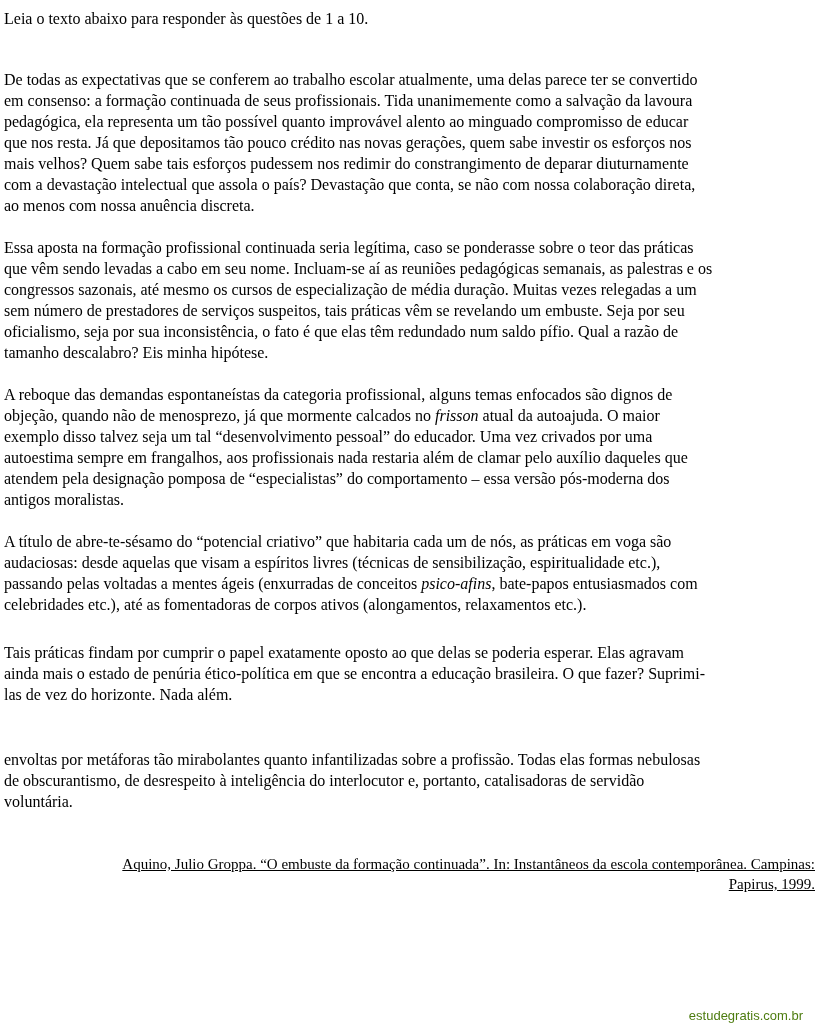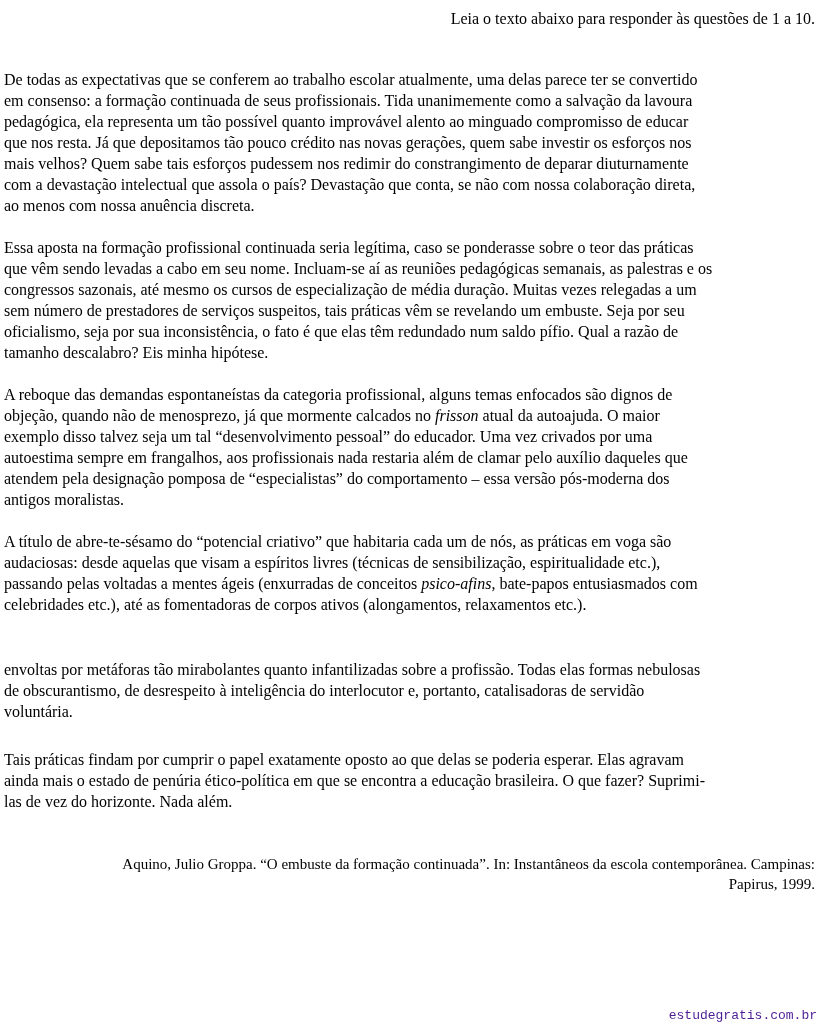--- a/index.html
+++ b/index.html
@@ -12,21 +12,20 @@
     font-size: 16px;
     line-height: 21px;
     position: relative;
     overflow: hidden;
   }
   .page {
     padding: 8px 4px 0 4px;
   }
   .instruction {
     margin: 0;
-    text-align: right;
   }
   .doc-title {
     margin: 19px 0 0 0;
     text-align: center;
     font-weight: bold;
     font-size: 16px;
   }
   .text-body p.para {
     margin: 21px 0 0 0;
   }
@@ -41,43 +40,44 @@
     margin-top: 44px;
   }
   .text-body p.para.last {
     margin-top: 27px;
   }
   .citation {
     margin: 42px 0 16px 0;
     text-align: right;
     font-size: 15px;
     line-height: 20px;
+    text-decoration: underline;
   }
   .watermark {
     position: absolute;
-    right: 2px;
+    right: 16px;
     bottom: 5px;
-    color: #4c1d95;
-    font-family: Liberation Mono, monospace;
+    color: #4d7c0f;
+    font-family: Liberation Sans, sans-serif;
     font-size: 13px;
   }
 </style>
 </head>
 <body>
 
 <div class="page">
   <p class="instruction">Leia o texto abaixo para responder às questões de 1 a 10.</p>
 
 
   <div class="text-body" id="text-body">
 
   <p class="para first">De todas as expectativas que se conferem ao trabalho escolar atualmente, uma delas parece ter se convertido<br>em consenso: a formação continuada de seus profissionais. Tida unanimemente como a salvação da lavoura<br>pedagógica, ela representa um tão possível quanto improvável alento ao minguado compromisso de educar<br>que nos resta. Já que depositamos tão pouco crédito nas novas gerações, quem sabe investir os esforços nos<br>mais velhos? Quem sabe tais esforços pudessem nos redimir do constrangimento de deparar diuturnamente<br>com a devastação intelectual que assola o país? Devastação que conta, se não com nossa colaboração direta,<br>ao menos com nossa anuência discreta.</p>
       <p class="para normal">Essa aposta na formação profissional continuada seria legítima, caso se ponderasse sobre o teor das práticas<br>que vêm sendo levadas a cabo em seu nome. Incluam-se aí as reuniões pedagógicas semanais, as palestras e os<br>congressos sazonais, até mesmo os cursos de especialização de média duração. Muitas vezes relegadas a um<br>sem número de prestadores de serviços suspeitos, tais práticas vêm se revelando um embuste. Seja por seu<br>oficialismo, seja por sua inconsistência, o fato é que elas têm redundado num saldo pífio. Qual a razão de<br>tamanho descalabro? Eis minha hipótese.</p>
       <p class="para normal">A reboque das demandas espontaneístas da categoria profissional, alguns temas enfocados são dignos de<br>objeção, quando não de menosprezo, já que mormente calcados no <i>frisson</i> atual da autoajuda. O maior<br>exemplo disso talvez seja um tal “desenvolvimento pessoal” do educador. Uma vez crivados por uma<br>autoestima sempre em frangalhos, aos profissionais nada restaria além de clamar pelo auxílio daqueles que<br>atendem pela designação pomposa de “especialistas” do comportamento – essa versão pós-moderna dos<br>antigos moralistas.</p>
       <p class="para normal">A título de abre-te-sésamo do “potencial criativo” que habitaria cada um de nós, as práticas em voga são<br>audaciosas: desde aquelas que visam a espíritos livres (técnicas de sensibilização, espiritualidade etc.),<br>passando pelas voltadas a mentes ágeis (enxurradas de conceitos <i>psico-afins</i>, bate-papos entusiasmados com<br>celebridades etc.), até as fomentadoras de corpos ativos (alongamentos, relaxamentos etc.).</p>
+      <p class="para last">Tais práticas findam por cumprir o papel exatamente oposto ao que delas se poderia esperar. Elas agravam<br>ainda mais o estado de penúria ético-política em que se encontra a educação brasileira. O que fazer? Suprimi-<br>las de vez do horizonte. Nada além.</p>
       <p class="para gap-before">envoltas por metáforas tão mirabolantes quanto infantilizadas sobre a profissão. Todas elas formas nebulosas<br>de obscurantismo, de desrespeito à inteligência do interlocutor e, portanto, catalisadoras de servidão<br>voluntária.</p>
-      <p class="para last">Tais práticas findam por cumprir o papel exatamente oposto ao que delas se poderia esperar. Elas agravam<br>ainda mais o estado de penúria ético-política em que se encontra a educação brasileira. O que fazer? Suprimi-<br>las de vez do horizonte. Nada além.</p>
     </div>
 
   <p class="citation"><span>Aquino, Julio Groppa. “O embuste da formação continuada”. In: Instantâneos da escola contemporânea. Campinas:</span><br><span>Papirus, 1999.</span></p>
 </div>
 
 <div class="watermark">estudegratis.com.br</div>
 
 </body></html>

